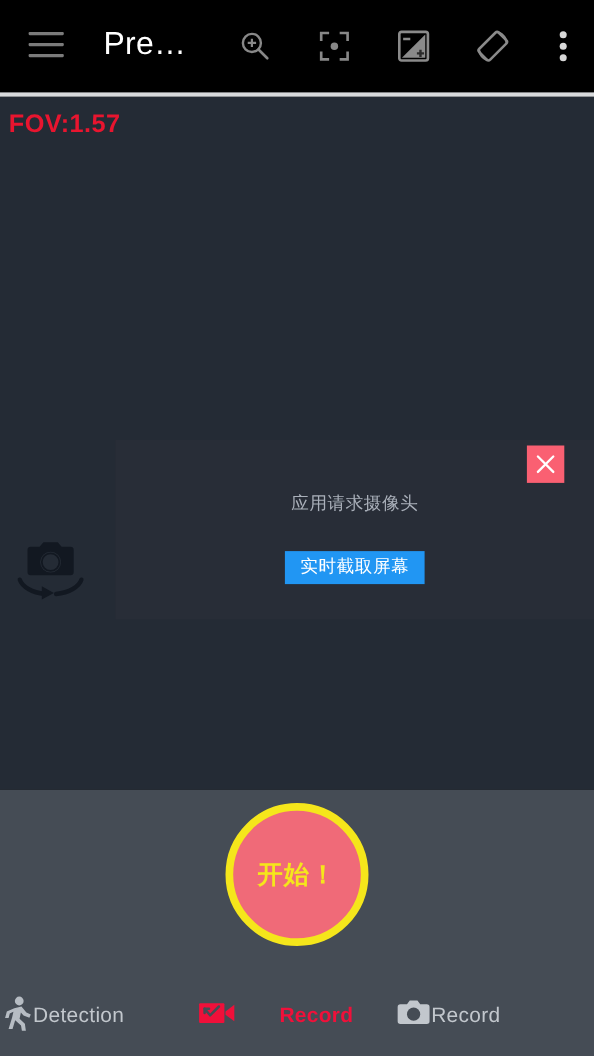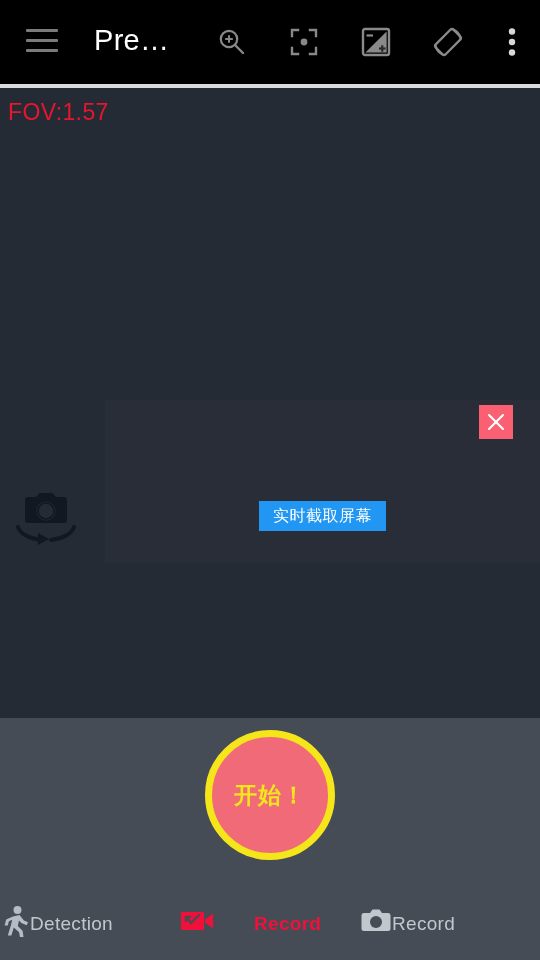--- a/index.html
+++ b/index.html
@@ -91,21 +91,21 @@
     width: 540px;
     height: 630px;
     background: #242b35;
     overflow: hidden;
   }
   .fov-label {
     position: absolute;
     left: 8px; top: 99px;
     color: #e8152f;
     font-size: 23px;
-    font-weight: normal;
+    font-weight: bold;
     letter-spacing: 0.4px;
   }
   .switch-cam {
     position: absolute;
     left: 6px;
     top: 487px;
     width: 80px;
     height: 62px;
     cursor: pointer;
   }
@@ -330,20 +330,21 @@
 
     <div class="dlg-close">
       <span>
         <svg width="22" height="22" viewBox="0 0 22 22">
           <line x1="4" y1="4" x2="18" y2="18" stroke="#ffffff" stroke-width="2.1" stroke-linecap="round"></line>
           <line x1="18" y1="4" x2="4" y2="18" stroke="#ffffff" stroke-width="2.1" stroke-linecap="round"></line>
         </svg>
       </span>
     </div>
 
+    <div class="dlg-msg">应用请求摄像头</div>
 
     <div class="dlg-buttons">
       <button class="dlg-btn">实时截取屏幕</button>
     </div>
 
   </div>
 
   <div class="bottom"></div>
 
   <div class="record-button">

